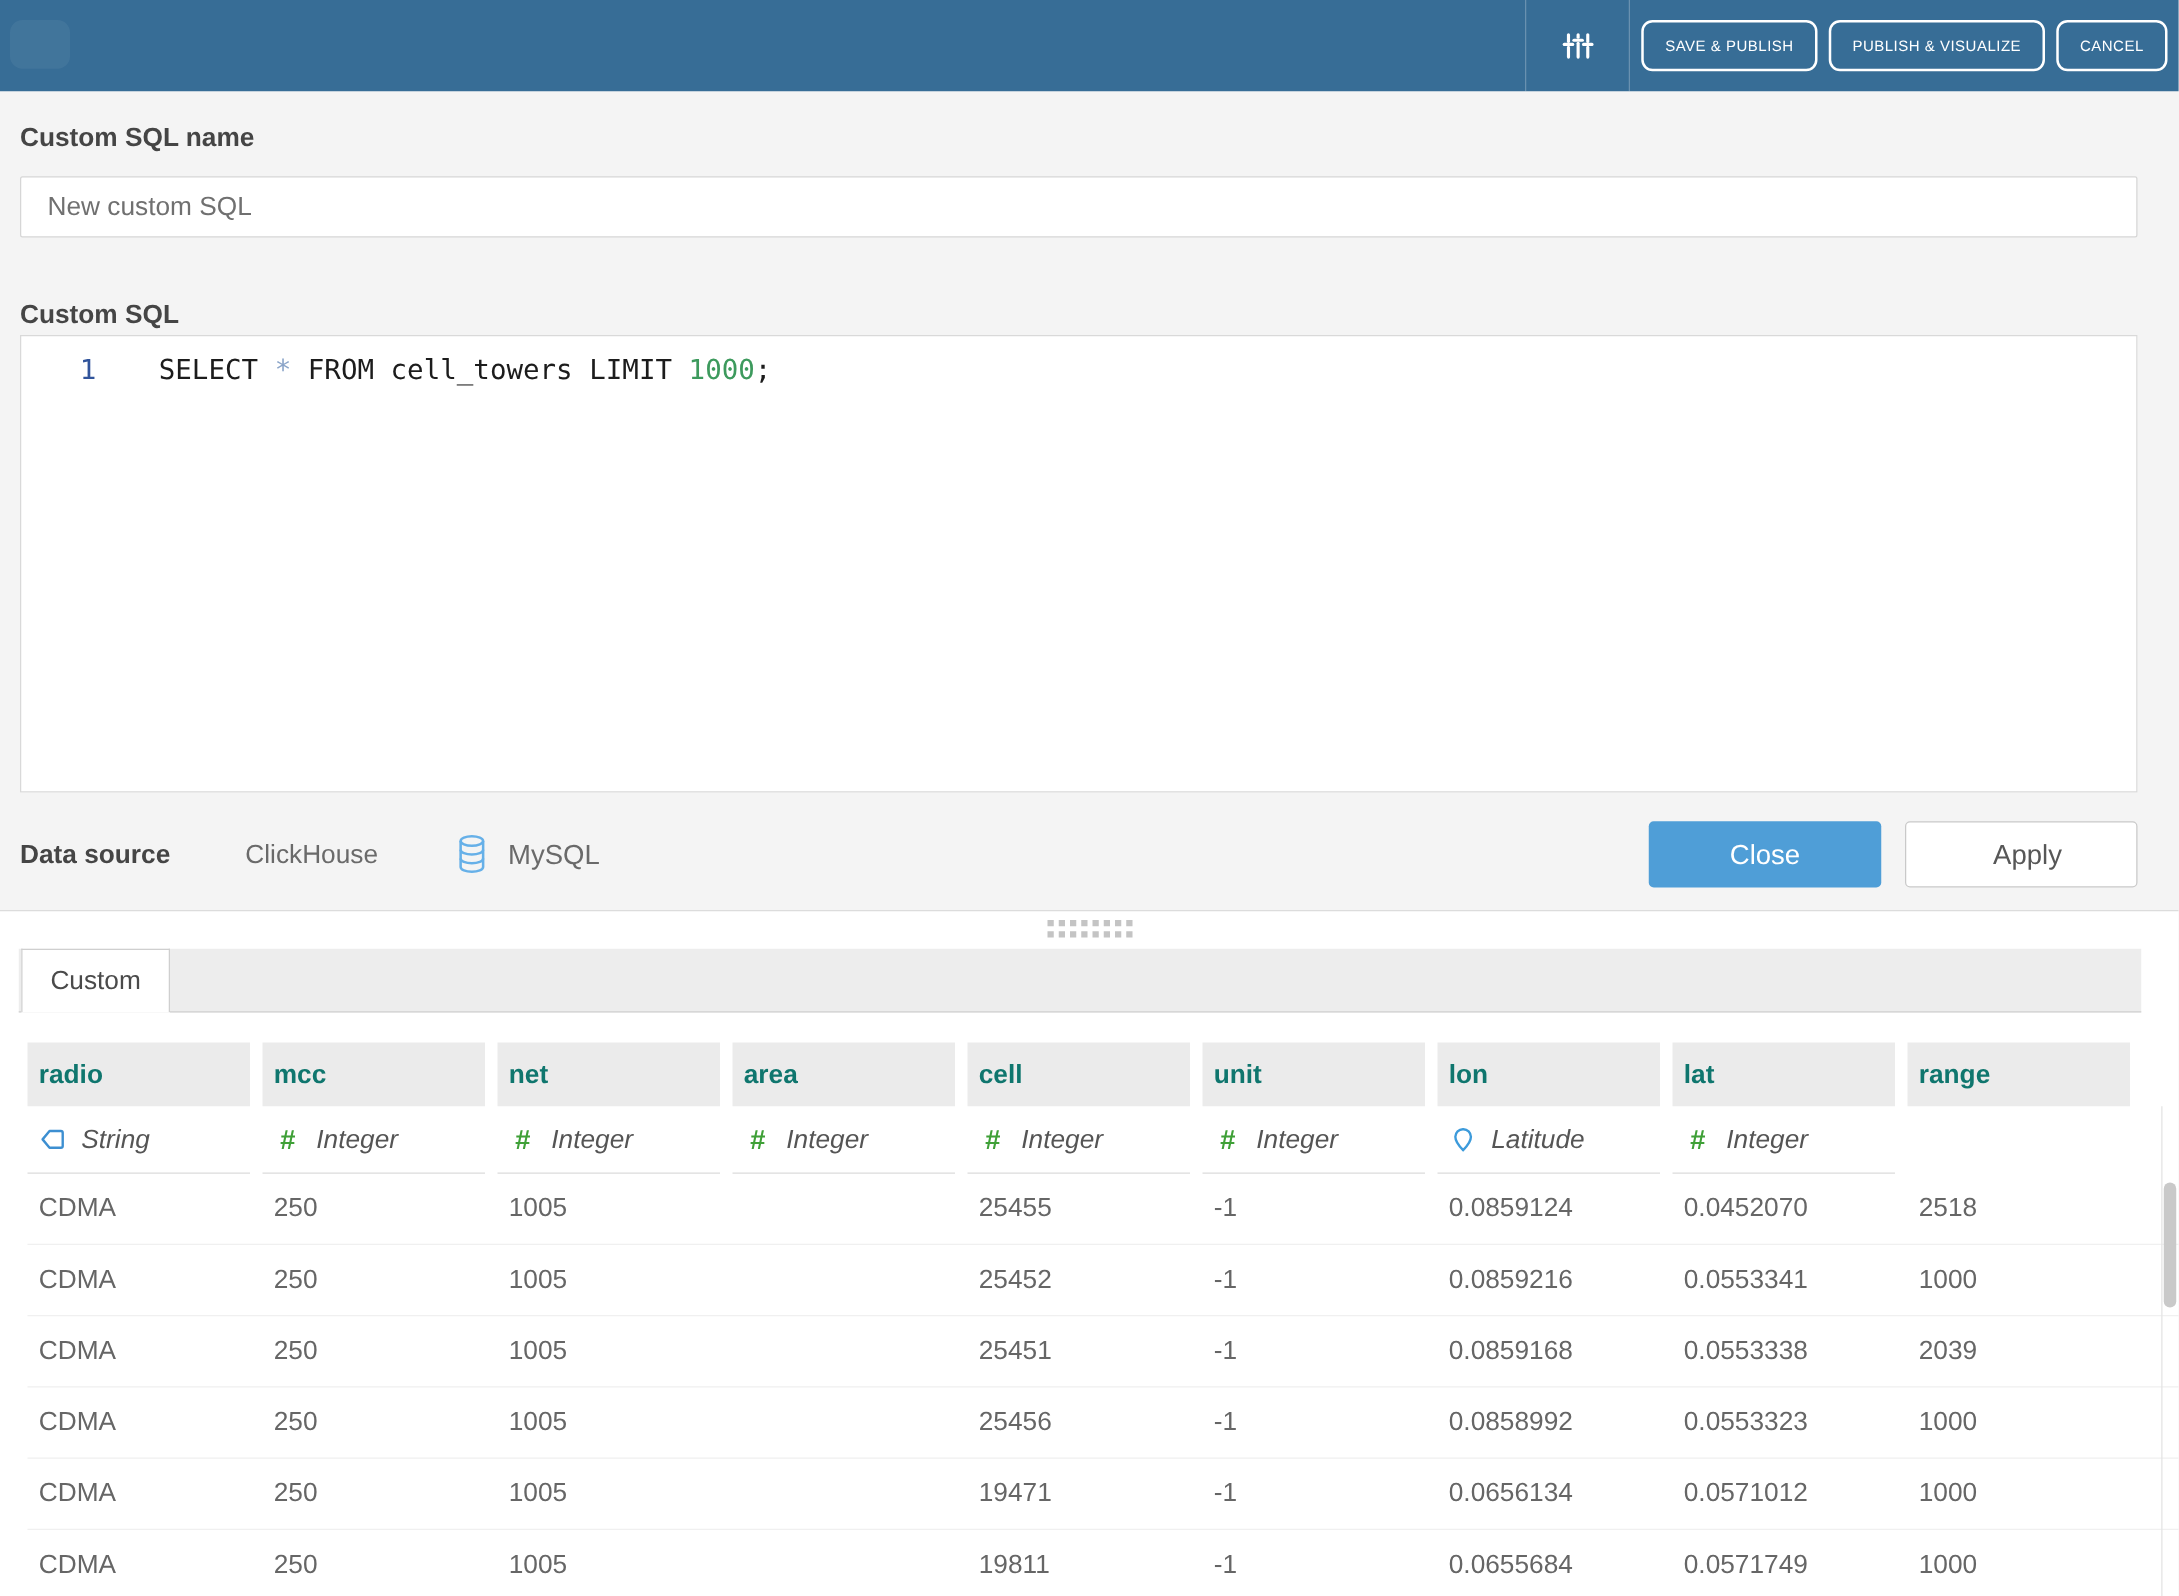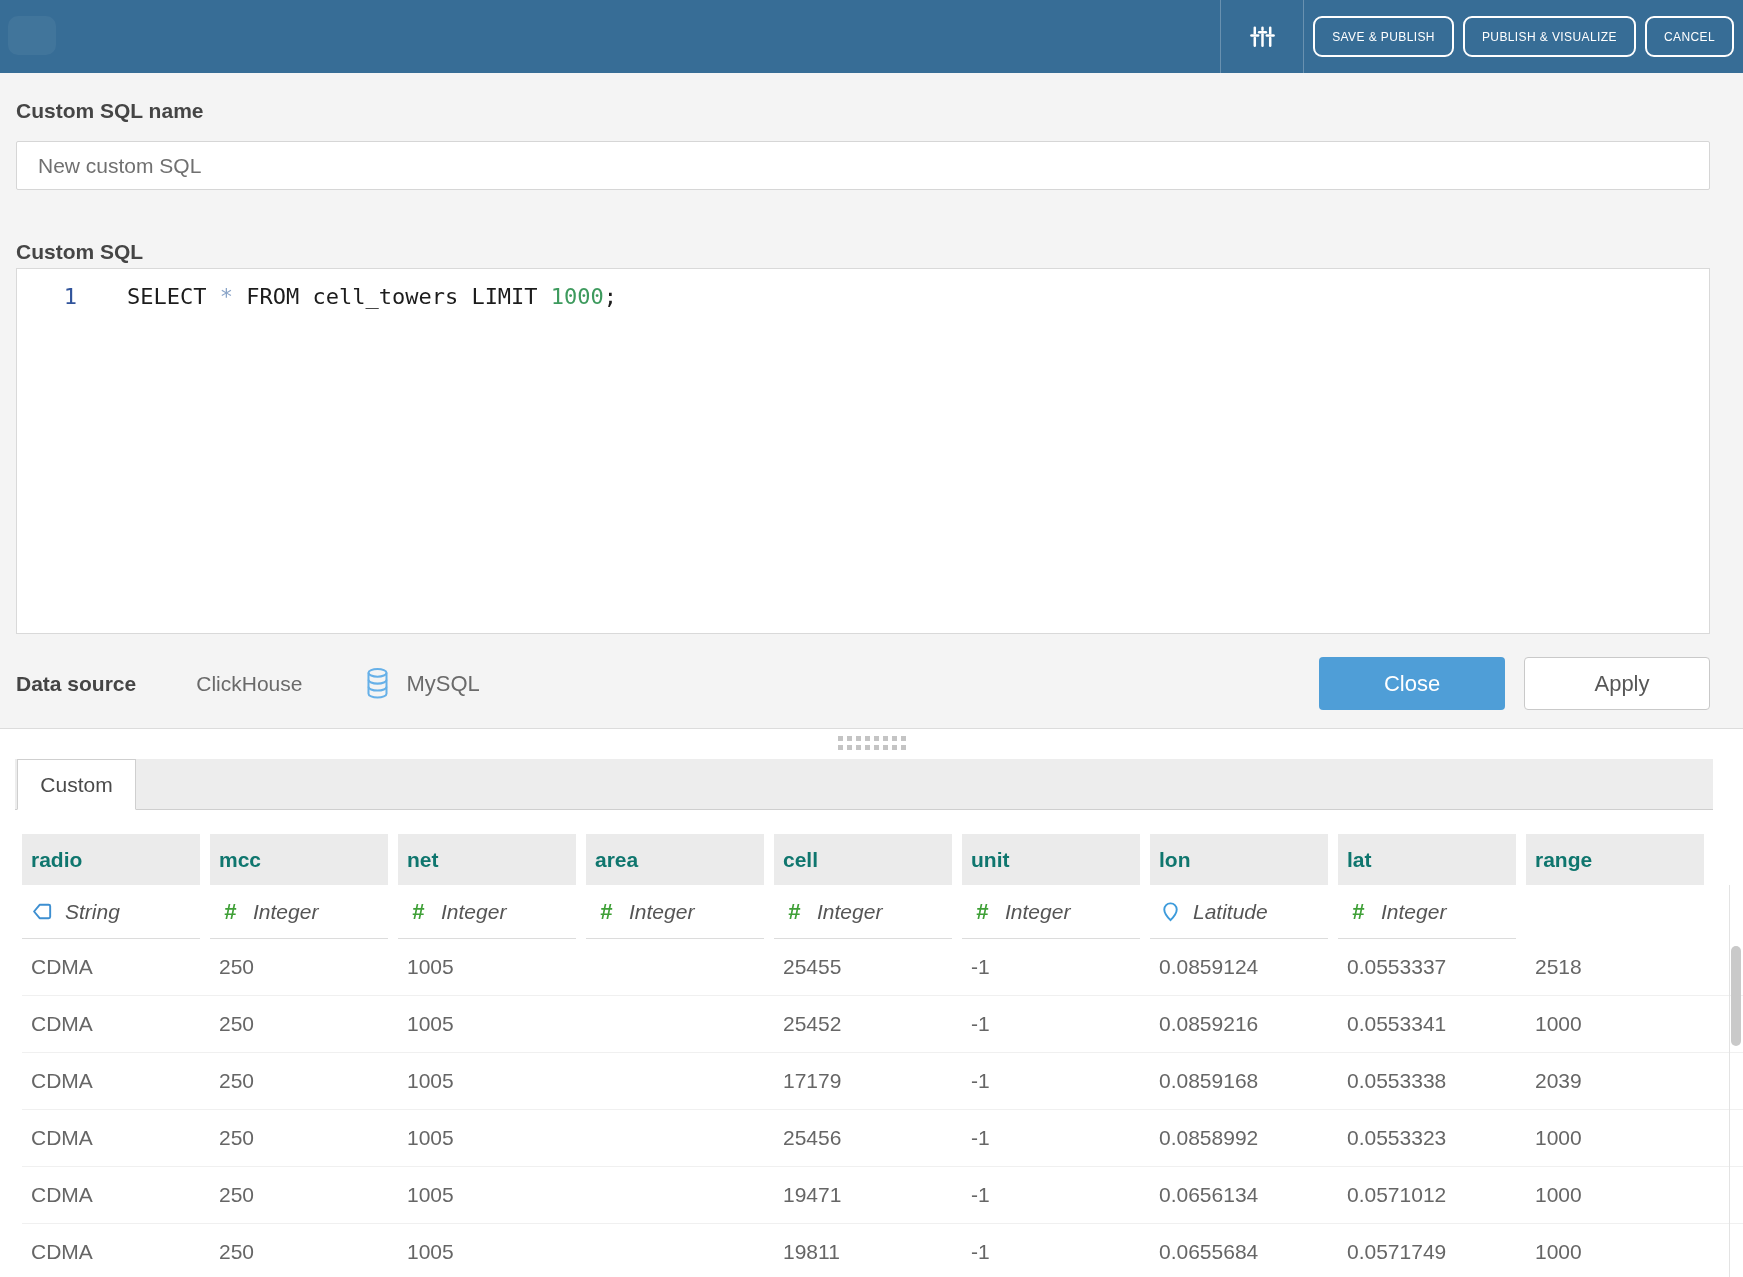--- a/index.html
+++ b/index.html
@@ -292,40 +292,40 @@
       </div>
     <div id="data-rows">
         <div class="trow drow">
           <div class="dcell">CDMA</div>
           <div class="dcell">250</div>
           <div class="dcell">1005</div>
           <div class="dcell"></div>
           <div class="dcell">25455</div>
           <div class="dcell">-1</div>
           <div class="dcell">0.0859124</div>
-          <div class="dcell">0.0553337</div>
+          <div class="dcell">0.0452070</div>
           <div class="dcell">2518</div>
         </div>
         <div class="trow drow">
           <div class="dcell">CDMA</div>
           <div class="dcell">250</div>
           <div class="dcell">1005</div>
           <div class="dcell"></div>
           <div class="dcell">25452</div>
           <div class="dcell">-1</div>
           <div class="dcell">0.0859216</div>
           <div class="dcell">0.0553341</div>
           <div class="dcell">1000</div>
         </div>
         <div class="trow drow">
           <div class="dcell">CDMA</div>
           <div class="dcell">250</div>
           <div class="dcell">1005</div>
           <div class="dcell"></div>
-          <div class="dcell">17179</div>
+          <div class="dcell">25451</div>
           <div class="dcell">-1</div>
           <div class="dcell">0.0859168</div>
           <div class="dcell">0.0553338</div>
           <div class="dcell">2039</div>
         </div>
         <div class="trow drow">
           <div class="dcell">CDMA</div>
           <div class="dcell">250</div>
           <div class="dcell">1005</div>
           <div class="dcell"></div>

